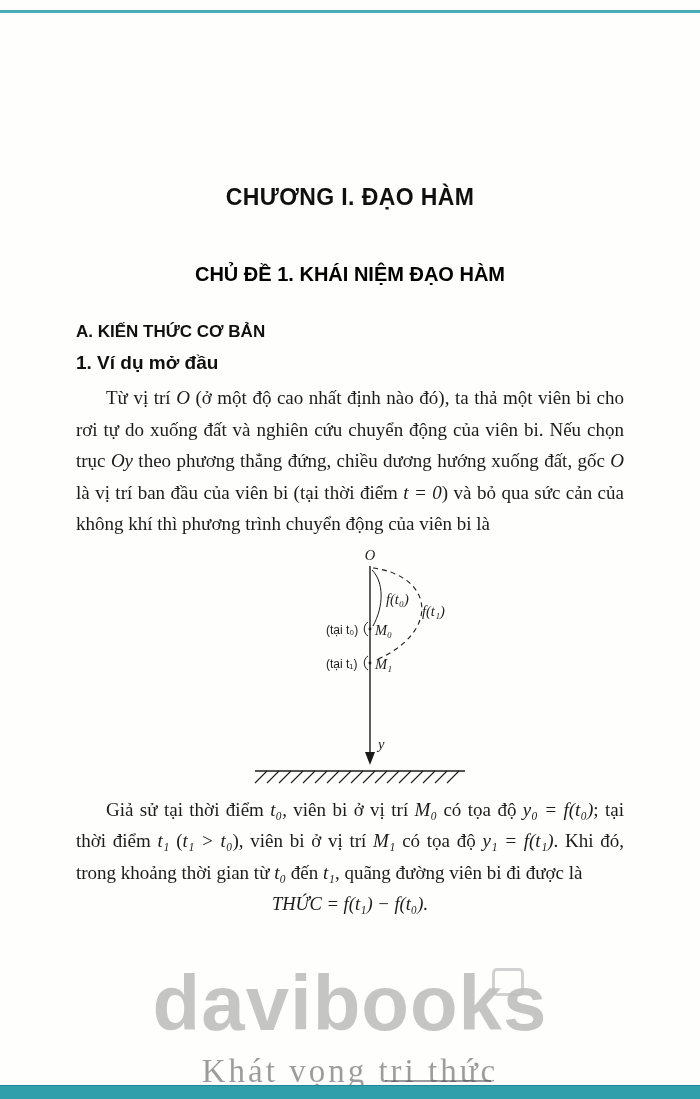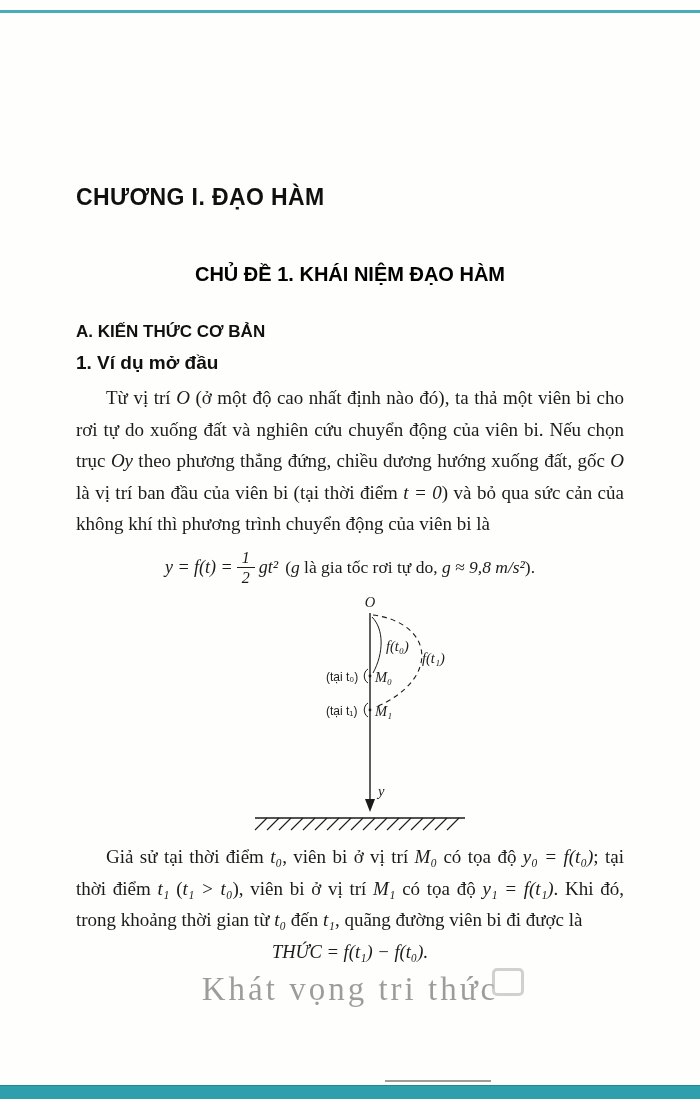--- a/index.html
+++ b/index.html
@@ -17,21 +17,21 @@
   }
   .bottom-bar{
     position:absolute;bottom:0;left:0;width:700px;height:13px;
     background:#2f9fab;border-top:1px solid #1f8894;z-index:2;
   }
   .content{
     position:absolute;inset:0;z-index:1;
     padding:0 76px;box-sizing:border-box;
   }
   .chapter-title{
-    margin:184px 0 0;
+    margin:184px 0 0;text-align:center;
     font-family:"Liberation Sans","DejaVu Sans",sans-serif;
     font-size:23px;font-weight:700;letter-spacing:.4px;color:#101010;
   }
   .topic-title{
     margin:52px 0 0;text-align:center;
     font-family:"Liberation Sans","DejaVu Sans",sans-serif;
     font-size:20px;font-weight:700;color:#000000;
   }
   .section-heading{
     margin:36px 0 4px;
@@ -90,45 +90,37 @@
   }
 </style>
 </head>
 <body>
 
 <div class="page">
 
   <div class="top-line"></div>
 
   <div class="watermark">
+    <div class="wm-name">davibooks</div>
     <div class="wm-slogan">Khát vọng tri thức</div>
     <div class="wm-logo"></div>
   </div>
 
   <div class="content">
 
     <h1 class="chapter-title">CHƯƠNG I. ĐẠO HÀM</h1>
 
     <h2 class="topic-title">CHỦ ĐỀ 1. KHÁI NIỆM ĐẠO HÀM</h2>
 
     <h3 class="section-heading">A. KIẾN THỨC CƠ BẢN</h3>
 
     <h4 class="subsection-heading">1. Ví dụ mở đầu</h4>
 
     <p class="body-par"><span>Từ vị trí </span><span class="m">O</span><span> (ở một độ cao nhất định nào đó), ta thả một viên bi cho rơi tự do xuống đất và nghiên cứu chuyển động của viên bi. Nếu chọn trục </span><span class="m">Oy</span><span> theo phương thẳng đứng, chiều dương hướng xuống đất, gốc </span><span class="m">O</span><span> là vị trí ban đầu của viên bi (tại thời điểm </span><span class="m">t = 0</span><span>) và bỏ qua sức cản của không khí thì phương trình chuyển động của viên bi là</span></p>
 
-    <div class="formula">
-      <span class="m">y = f(t) = </span>
-      <span class="frac">
-        <span class="num">1</span>
-        <span class="den">2</span>
-      </span>
-      <span class="m">gt²</span>
-      <span class="note"><span>(</span><span class="m">g</span><span> là gia tốc rơi tự do, </span><span class="m">g ≈ 9,8 m/s²</span><span>).</span></span>
-    </div>
 
     <svg class="diagram-svg" width="300" height="240" viewBox="0 0 300 240">
 
       <text class="svg-math" x="160" y="14" text-anchor="middle">O</text>
 
       <line x1="160" y1="20" x2="160" y2="207" stroke="#1b1b1b" stroke-width="1.4"></line>
 
       <polygon points="155,206 165,206 160,219" fill="#1b1b1b"></polygon>
 
       <text class="svg-math" x="168" y="203">y</text>

